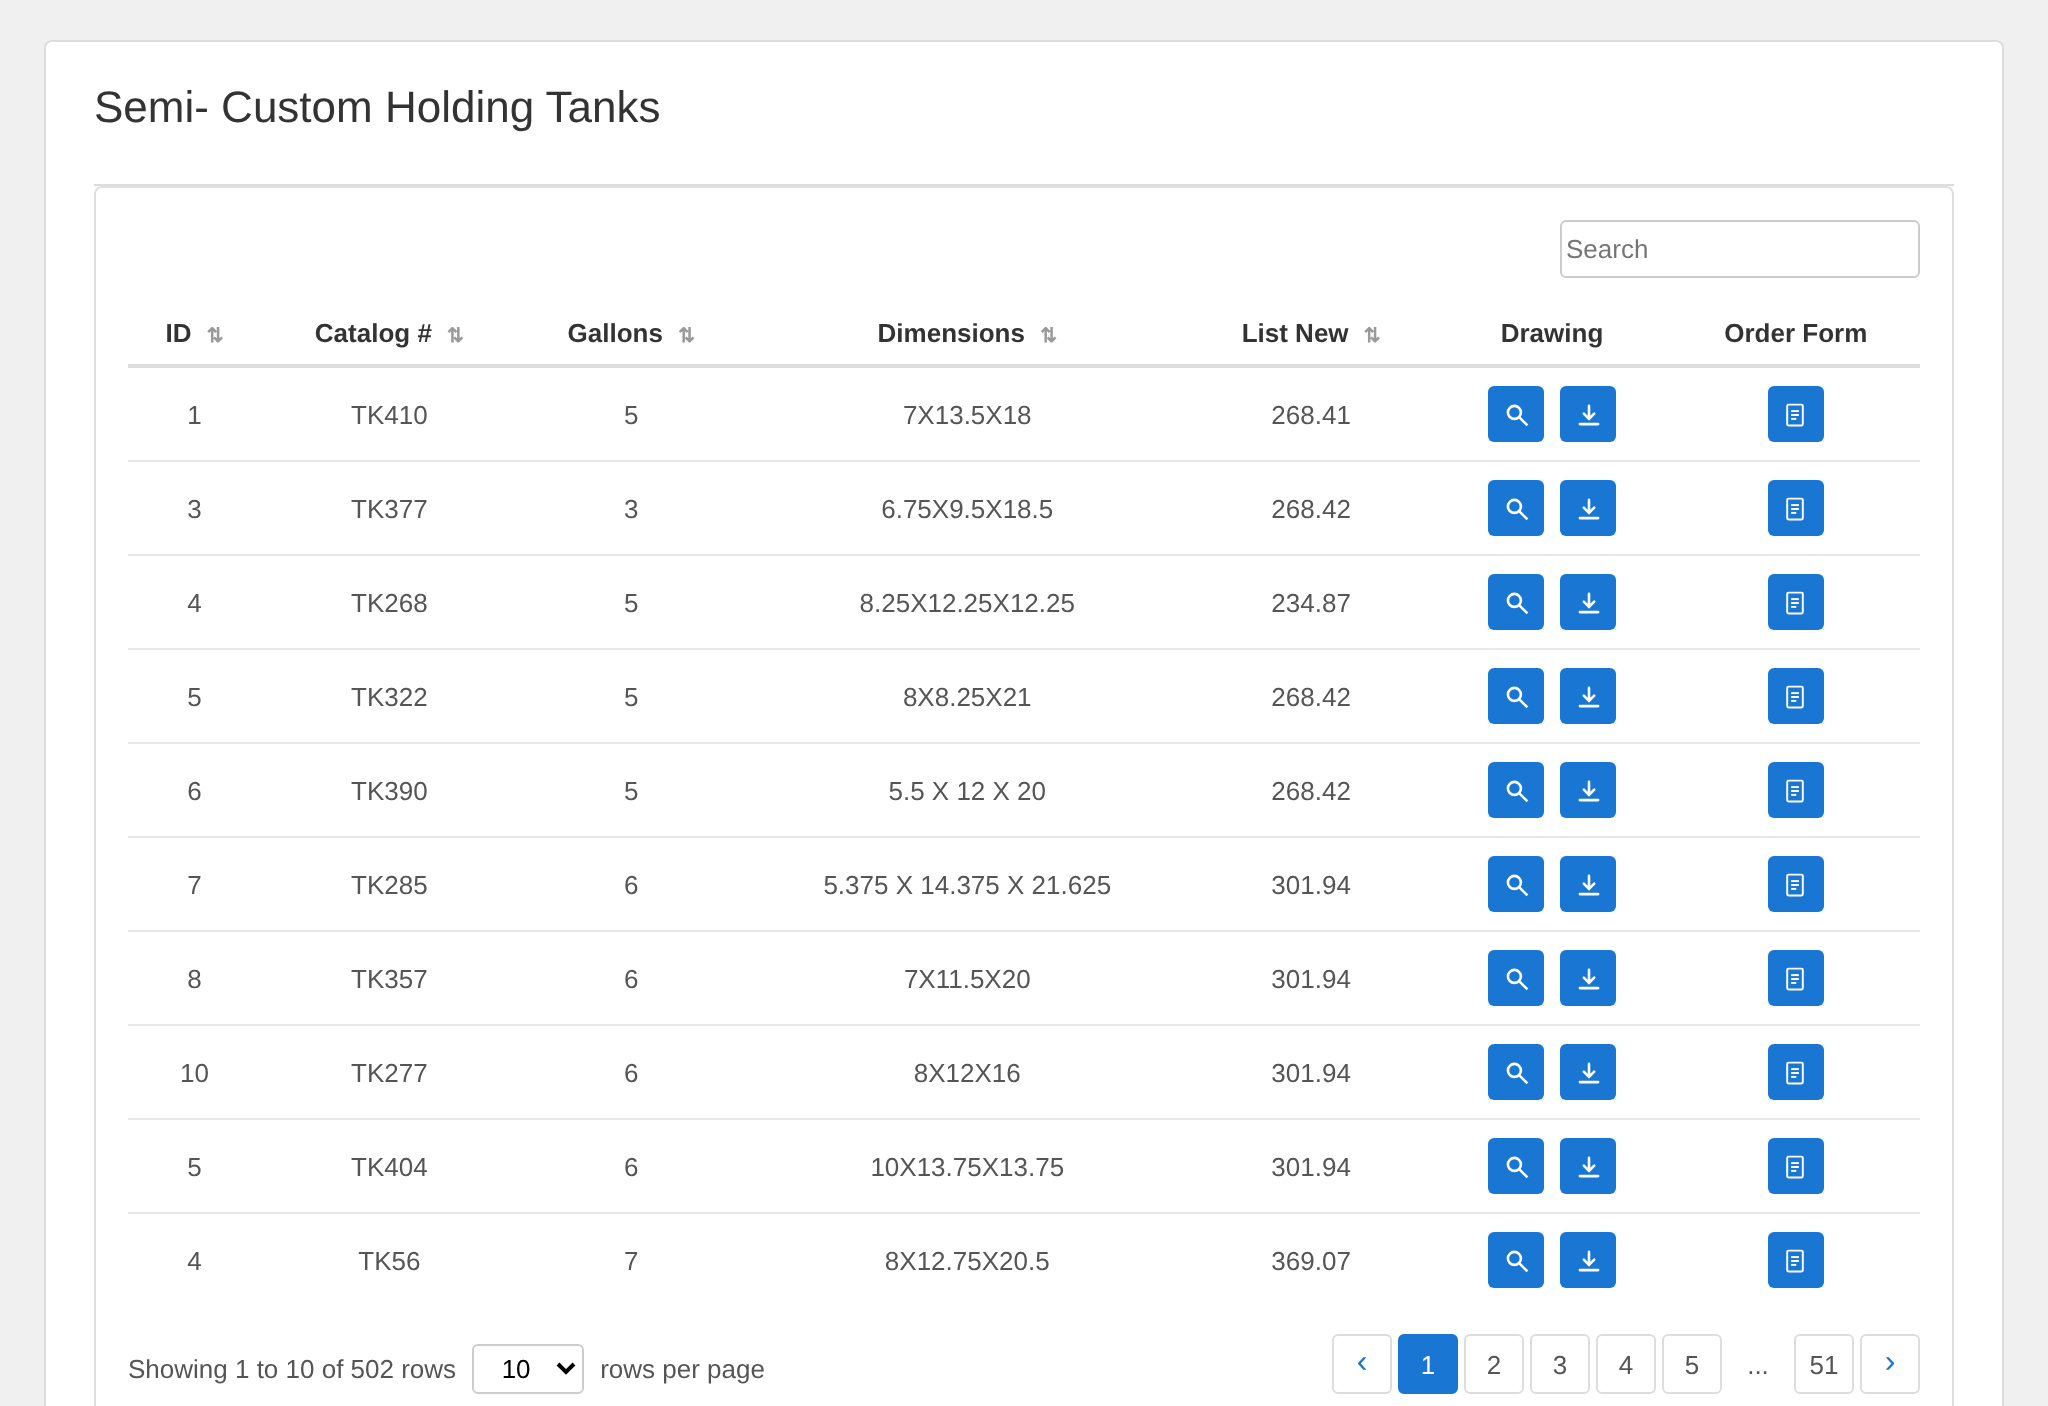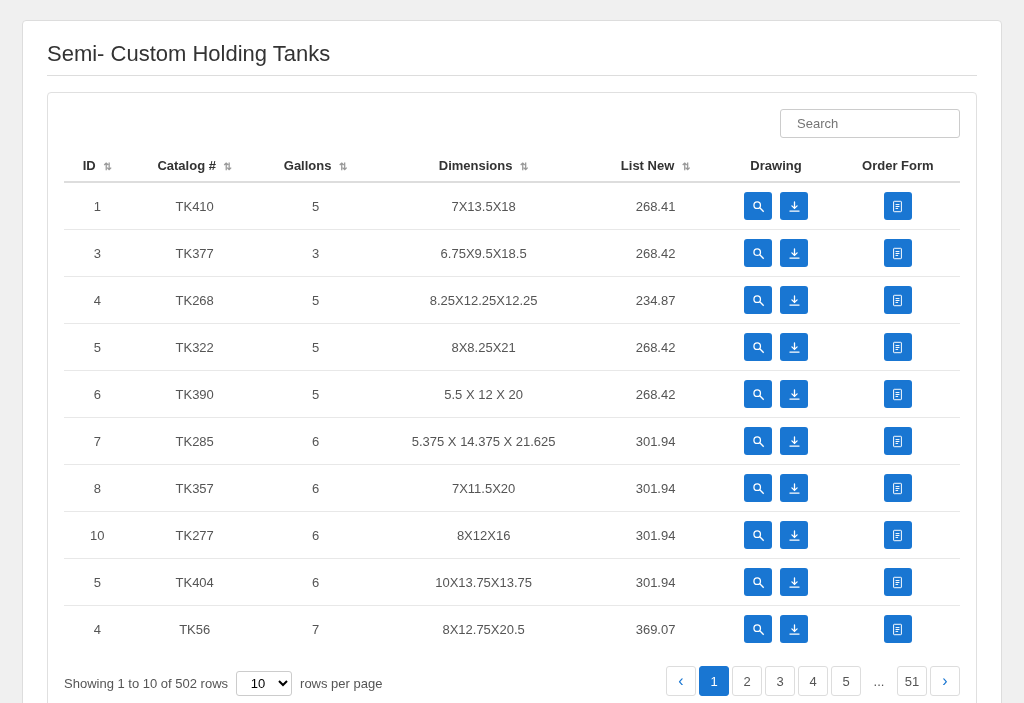--- a/index.html
+++ b/index.html
@@ -17,39 +17,38 @@
       border: 1px solid #ddd;
       border-radius: 4px;
       padding: 20px 24px 20px 24px;
       width: 980px;
       max-width: 100%;
     }
     .page-title {
       font-size: 22px;
       font-weight: 400;
       color: #333;
-      margin-bottom: 16px;
       border-bottom: 1px solid #ddd;
-      padding-bottom: 8px;
+      padding-bottom: 25px;
     }
     .table-container {
       background: #fff;
       border: 1px solid #e0e0e0;
       border-radius: 4px;
       padding: 16px 16px 12px 16px;
     }
     .search-row {
       display: flex;
       justify-content: flex-end;
       margin-bottom: 12px;
     }
     .search-input {
       border: 1px solid #ccc;
       border-radius: 3px;
-      padding: 6px 16px;
+      padding: 6px 2px;
       font-size: 13px;
       width: 180px;
       color: #555;
       outline: none;
     }
     table {
       width: 100%;
       border-collapse: collapse;
       font-size: 13px;
     }

